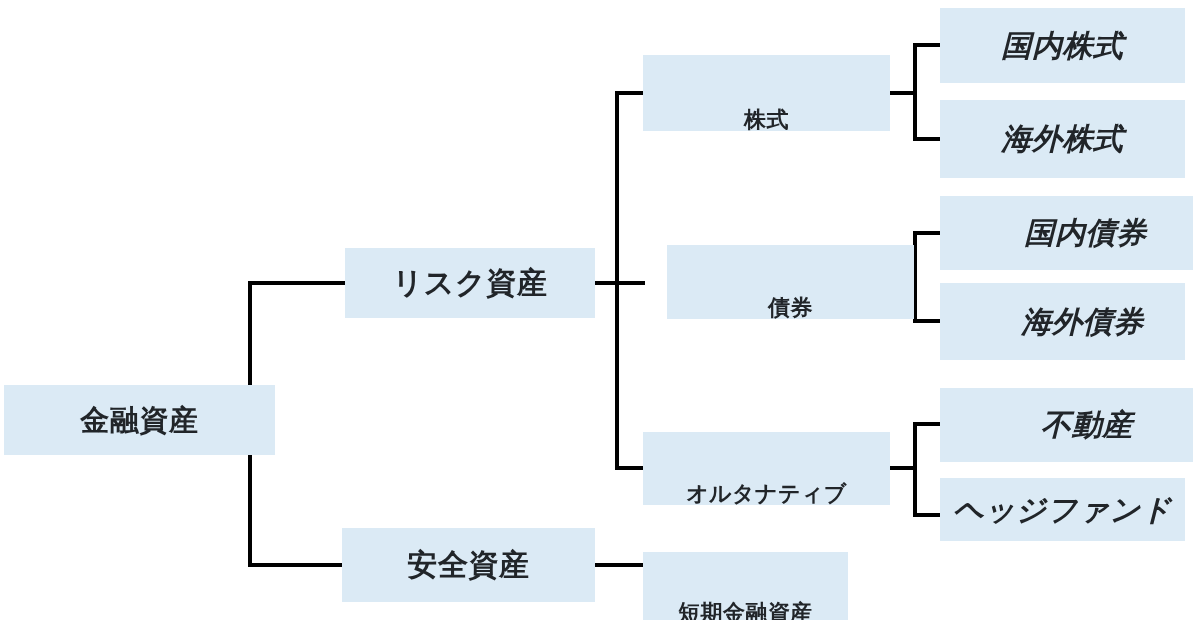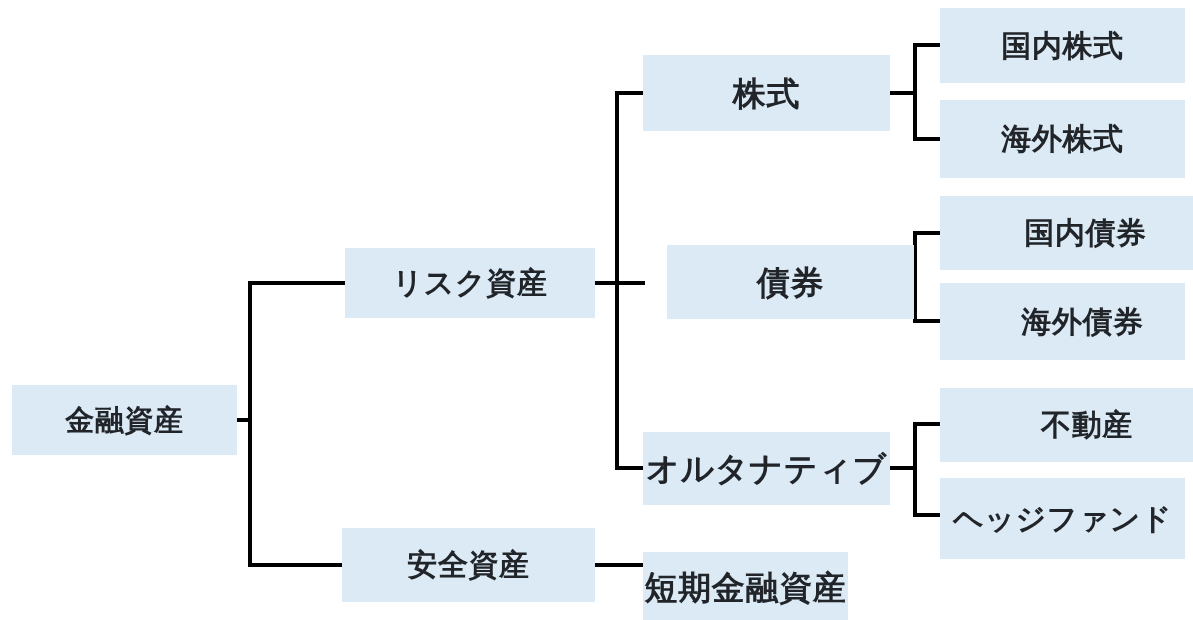--- a/index.html
+++ b/index.html
@@ -39,22 +39,22 @@
     white-space: nowrap;
     line-height: 1;
   }
   .node-label {
     display: block;
     white-space: nowrap;
   }
   
   .tier-root   { font-size: 29px; }
   .tier-level1 { font-size: 30px; text-align: right; }
-  .tier-level2 { font-size: 33px; }
-  .tier-leaf   { font-size: 30px; }
+  .tier-level2 { font-size: 22px; align-items: flex-end; }
+  .tier-leaf   { font-size: 30px; font-style: italic; }
   
   .overflow-x { overflow: visible; }
 </style>
 </head>
 <body>
 
 <div id="diagram">
 
   <svg id="connectors" viewBox="0 0 1193 620" width="1193" height="620" aria-hidden="true">
     <g stroke="#000000" stroke-width="4" fill="none" stroke-linecap="square">
@@ -82,21 +82,21 @@
       <path d="M915 233 H940"></path>
       <path d="M915 321 H940"></path>
 
       <path d="M890 468 H915"></path>
       <path d="M915 424 V515"></path>
       <path d="M915 424 H940"></path>
       <path d="M915 515 H940"></path>
     </g>
   </svg>
 
-  <div class="node tier-root" style="left:12px; top:385px; width:225px; height:70px;">
+  <div class="node tier-root" style="left:4px; top:385px; width:271px; height:70px;">
     <span class="node-label">金融資産</span>
   </div>
 
   <div class="node tier-level1" style="left:345px; top:248px; width:250px; height:70px;">
     <span class="node-label">リスク資産</span>
   </div>
 
   <div class="node tier-level1" style="left:342px; top:528px; width:253px; height:74px;">
     <span class="node-label">安全資産</span>
   </div>
@@ -130,17 +130,17 @@
   </div>
 
   <div class="node tier-leaf" style="left:940px; top:283px; width:245px; height:77px;padding-left:40px;">
     <span class="node-label">海外債券</span>
   </div>
 
   <div class="node tier-leaf" style="left:940px; top:388px; width:294px; height:74px;">
     <span class="node-label">不動産</span>
   </div>
 
-  <div class="node tier-leaf overflow-x" style="left:940px; top:478px; width:245px; height:81px;">
+  <div class="node tier-leaf overflow-x" style="left:940px; top:478px; width:245px; height:63px;">
     <span class="node-label">ヘッジファンド</span>
   </div>
 
 </div>
 
 </body></html>

